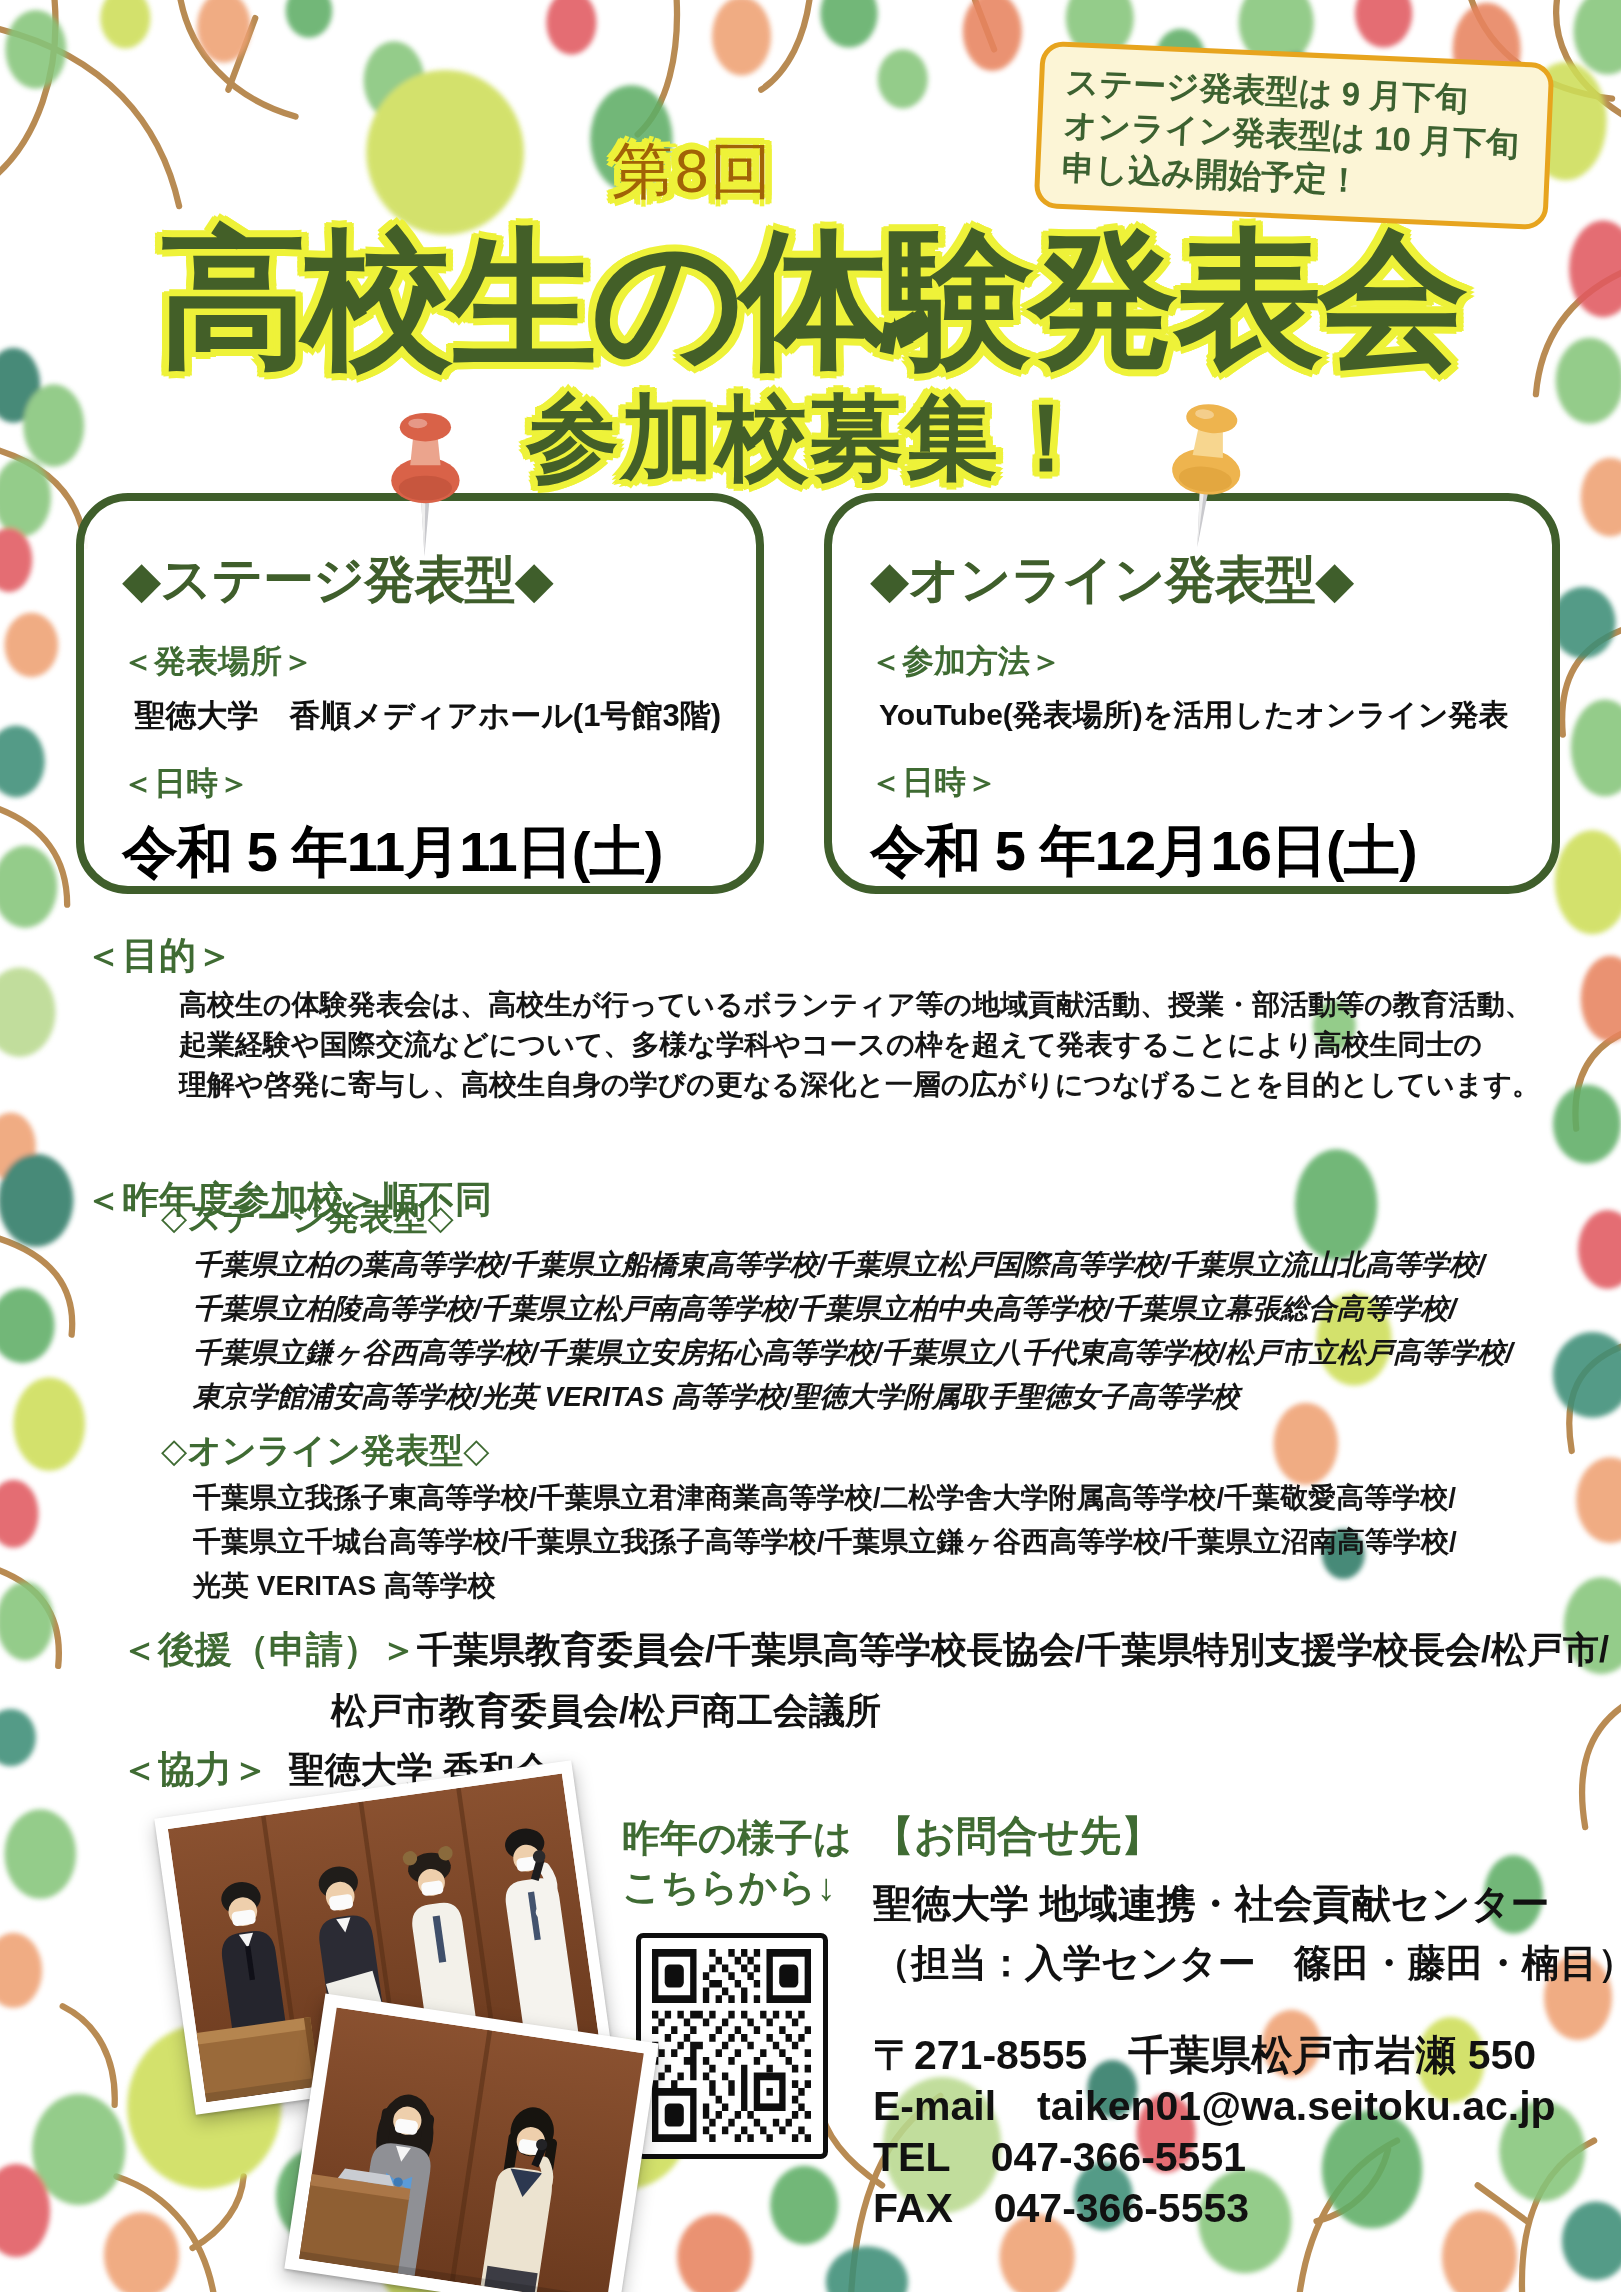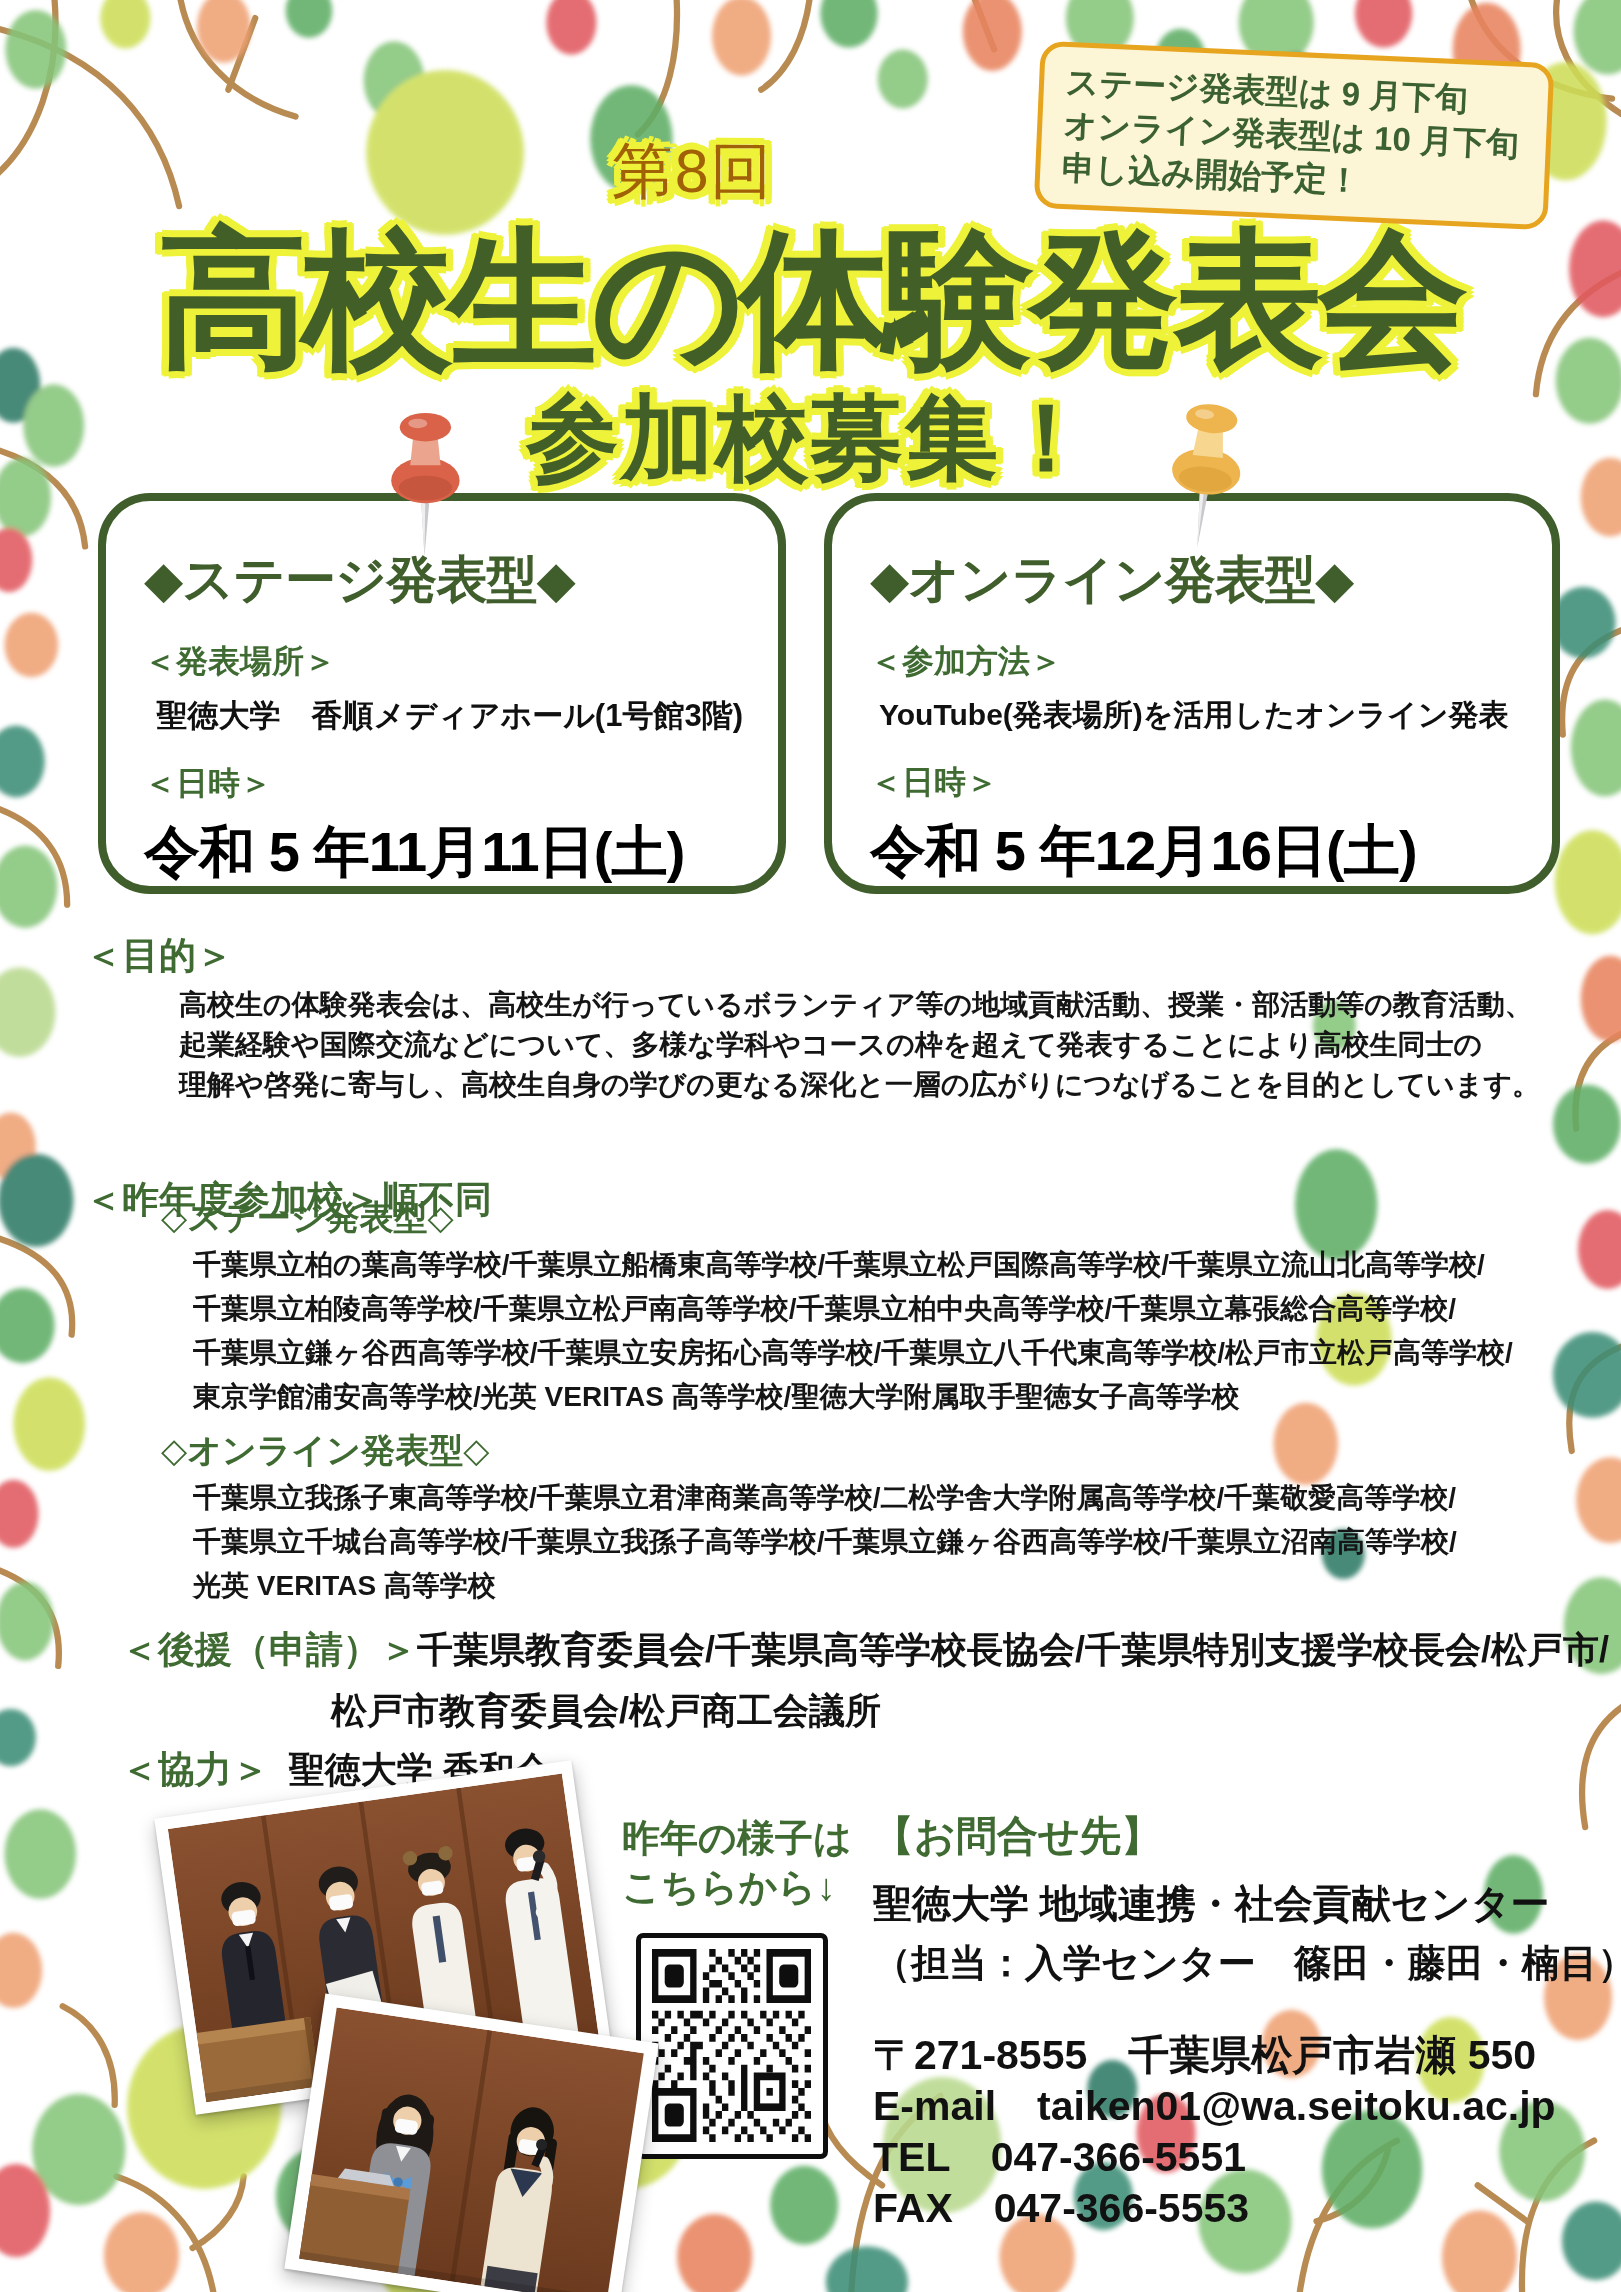--- a/index.html
+++ b/index.html
@@ -42,21 +42,21 @@
   
   .type-box{
     box-sizing:border-box;background:rgba(255,255,255,.96);
     border:8px solid #3f5e2b;border-radius:52px;z-index:3;
     padding:45px 0 0 38px;
   }
   .type-box .heading{font-size:51px;font-weight:bold;color:#3f5e2b;letter-spacing:-0.9px;}
   .type-box .sub-label{margin-top:25px;font-size:32px;font-weight:bold;color:#3f6b33;}
   .type-box .detail{margin-top:10.7px;padding-left:12.5px;font-size:31px;font-weight:bold;color:#101010;}
   .type-box .date{margin-top:9px;font-size:56px;font-weight:bold;color:#000;letter-spacing:-0.9px;white-space:nowrap;}
-  #stage-box{left:98px;top:493px;width:688px;height:401px;}
+  #stage-box{left:76px;top:493px;width:688px;height:401px;}
   #online-box{left:824px;top:493px;width:736px;height:401px;}
   #online-box .detail{font-size:30px;padding-left:9px;}
   .pin{z-index:6;}
 
   
   .sec-label{font-size:37px;font-weight:bold;color:#3f6b33;z-index:2;white-space:nowrap;}
   .body-line{font-size:28px;font-weight:bold;color:#151515;z-index:2;white-space:nowrap;}
   .purpose-lines{left:179px;top:985px;line-height:40px;}
   .school-lines{line-height:44px;}
   .sub-heading{font-size:34px;font-weight:bold;color:#3f6b33;z-index:2;}
@@ -262,21 +262,21 @@
   <div class="abs sec-label" style="left:85px;top:931px;">＜目的＞</div>
   <div class="abs purpose-lines">
     <div class="body-line">高校生の体験発表会は、高校生が行っているボランティア等の地域貢献活動、授業・部活動等の教育活動、</div>
     <div class="body-line">起業経験や国際交流などについて、多様な学科やコースの枠を超えて発表することにより高校生同士の</div>
     <div class="body-line">理解や啓発に寄与し、高校生自身の学びの更なる深化と一層の広がりにつなげることを目的としています。</div>
   </div>
 
   <div class="abs sec-label" style="left:85px;top:1148px;margin-top:27px;">＜昨年度参加校＞順不同</div>
 
   <div class="abs sub-heading" style="left:161px;top:1195px;">◇ステージ発表型◇</div>
-  <div class="abs school-lines" style="left:193px;top:1243px;">
+  <div class="abs school-lines" style="left:193px;top:1243px;font-style:italic;">
     <div class="body-line">千葉県立柏の葉高等学校/千葉県立船橋東高等学校/千葉県立松戸国際高等学校/千葉県立流山北高等学校/</div>
     <div class="body-line">千葉県立柏陵高等学校/千葉県立松戸南高等学校/千葉県立柏中央高等学校/千葉県立幕張総合高等学校/</div>
     <div class="body-line">千葉県立鎌ヶ谷西高等学校/千葉県立安房拓心高等学校/千葉県立八千代東高等学校/松戸市立松戸高等学校/</div>
     <div class="body-line">東京学館浦安高等学校/光英 VERITAS 高等学校/聖徳大学附属取手聖徳女子高等学校</div>
   </div>
 
   <div class="abs sub-heading" style="left:161px;top:1428px;">◇オンライン発表型◇</div>
   <div class="abs school-lines" style="left:193px;top:1476px;">
     <div class="body-line">千葉県立我孫子東高等学校/千葉県立君津商業高等学校/二松学舎大学附属高等学校/千葉敬愛高等学校/</div>
     <div class="body-line">千葉県立千城台高等学校/千葉県立我孫子高等学校/千葉県立鎌ヶ谷西高等学校/千葉県立沼南高等学校/</div>

